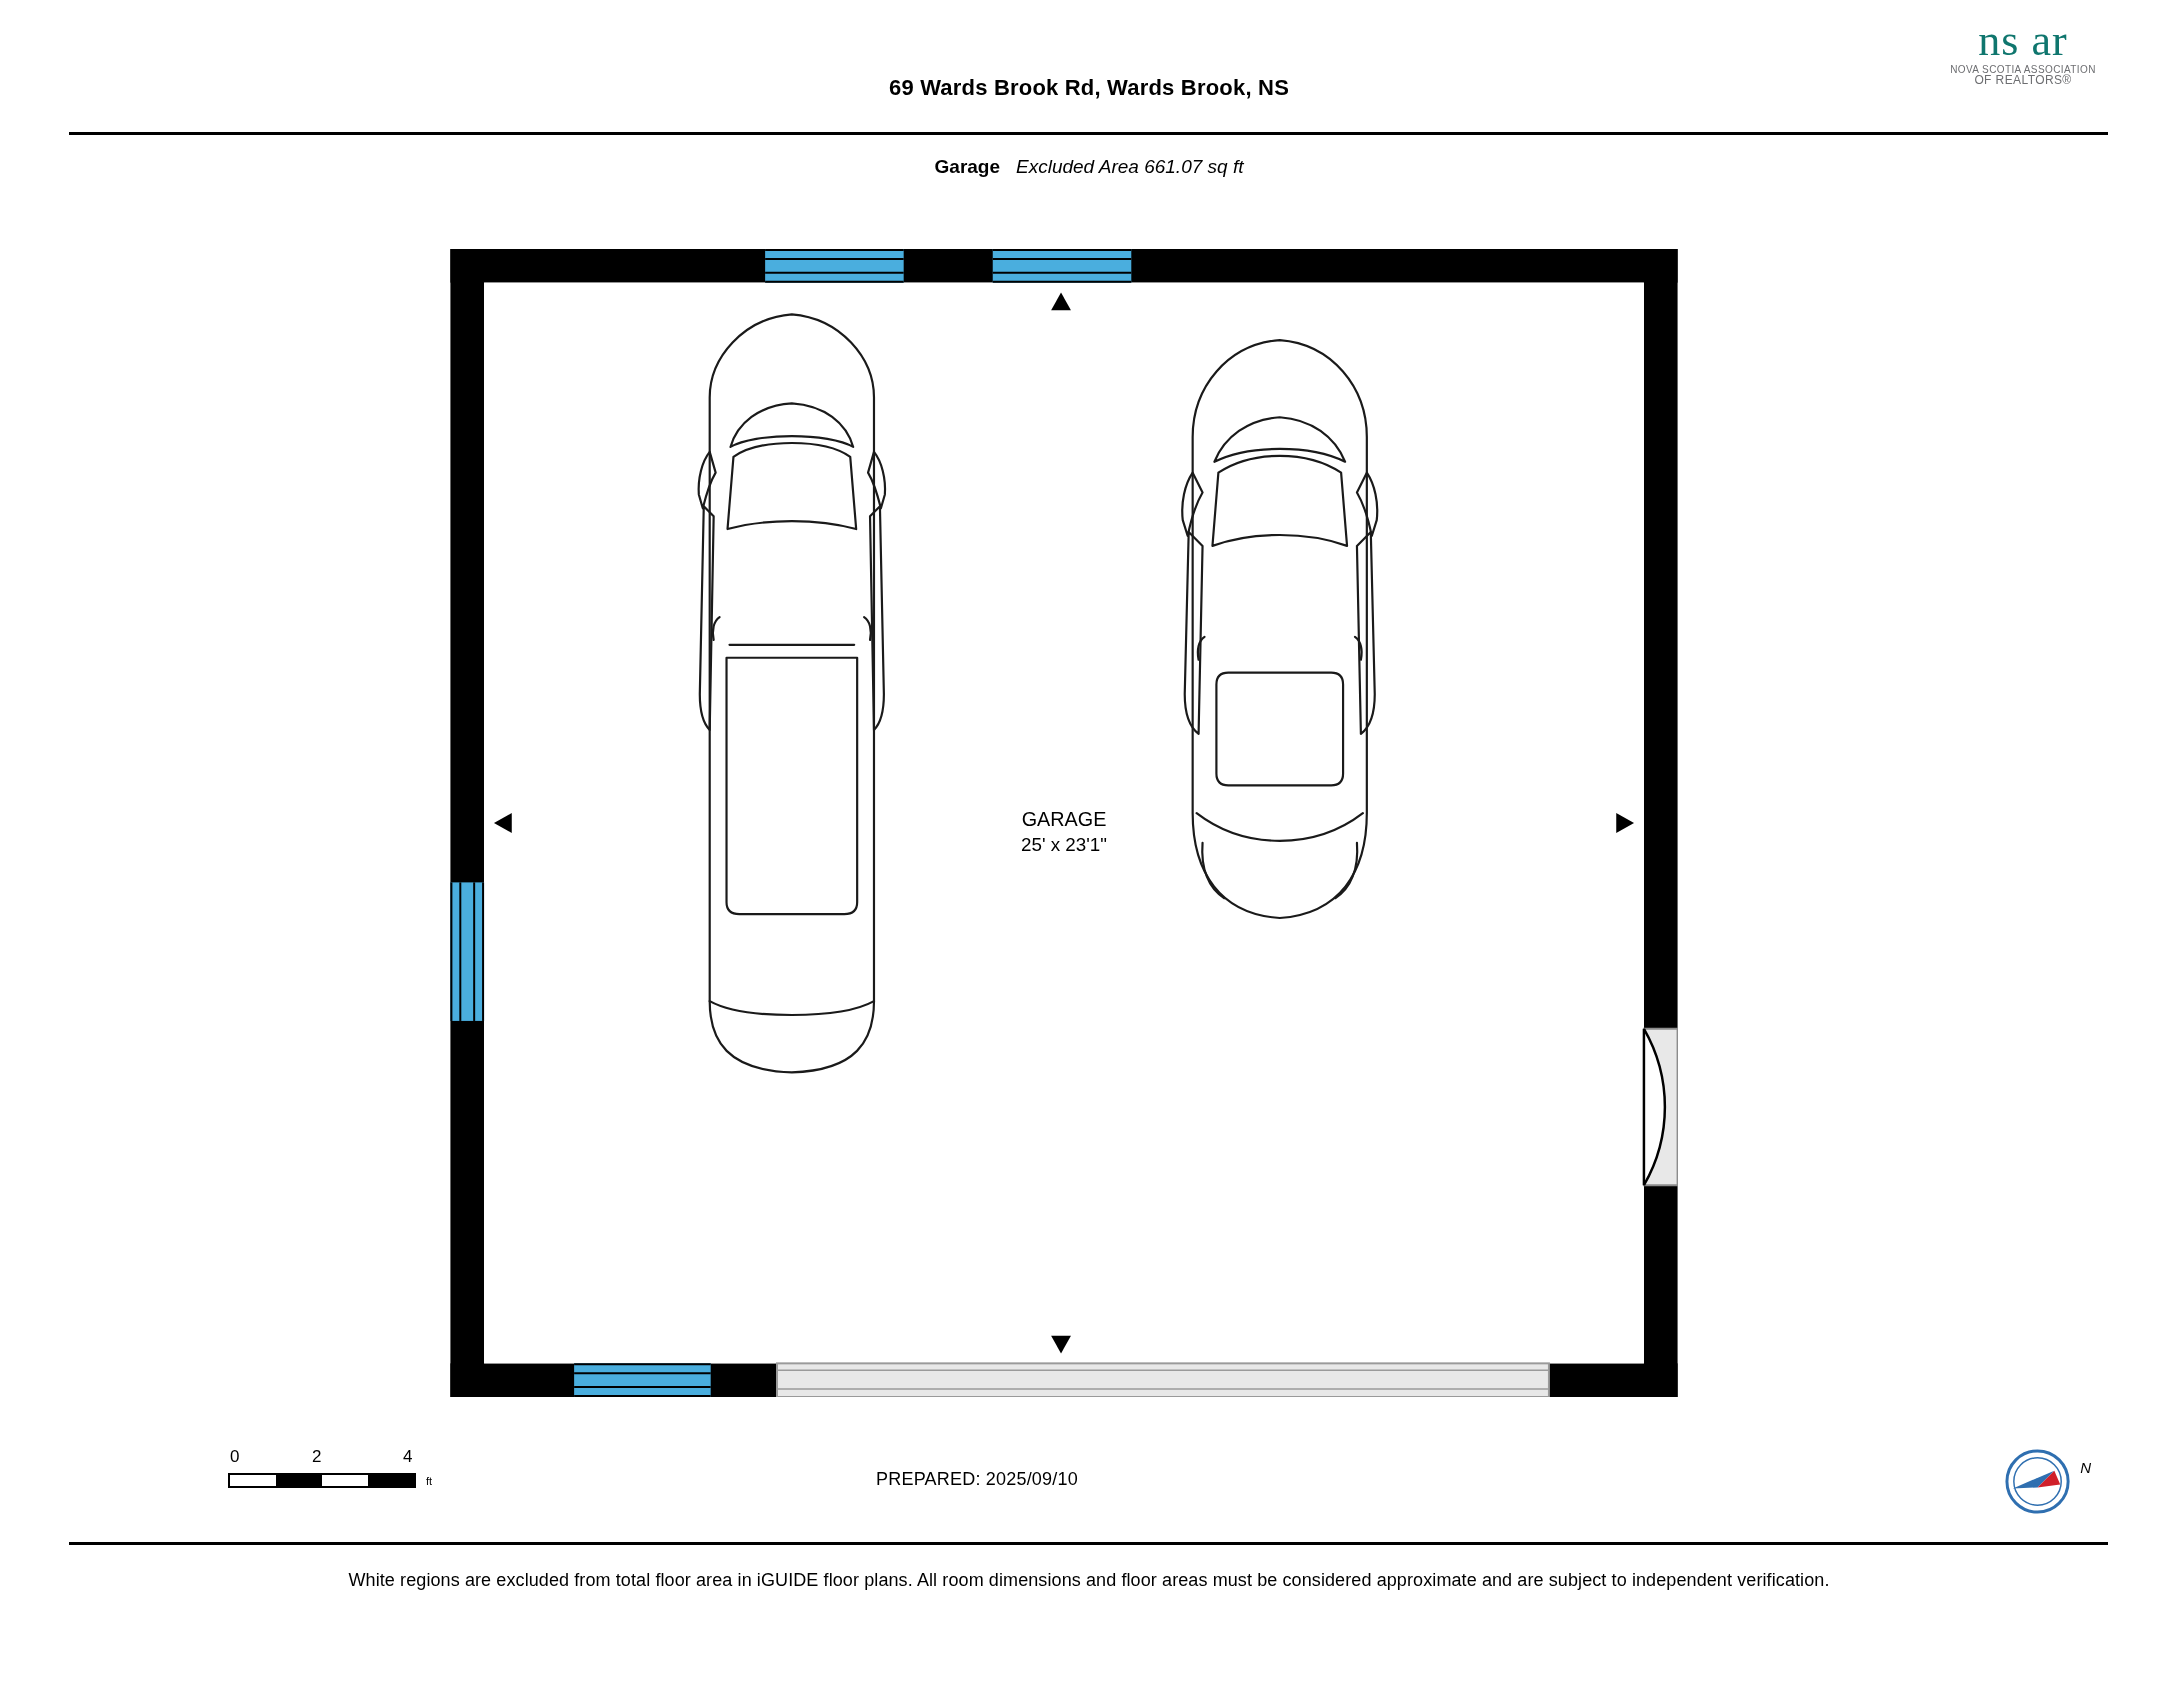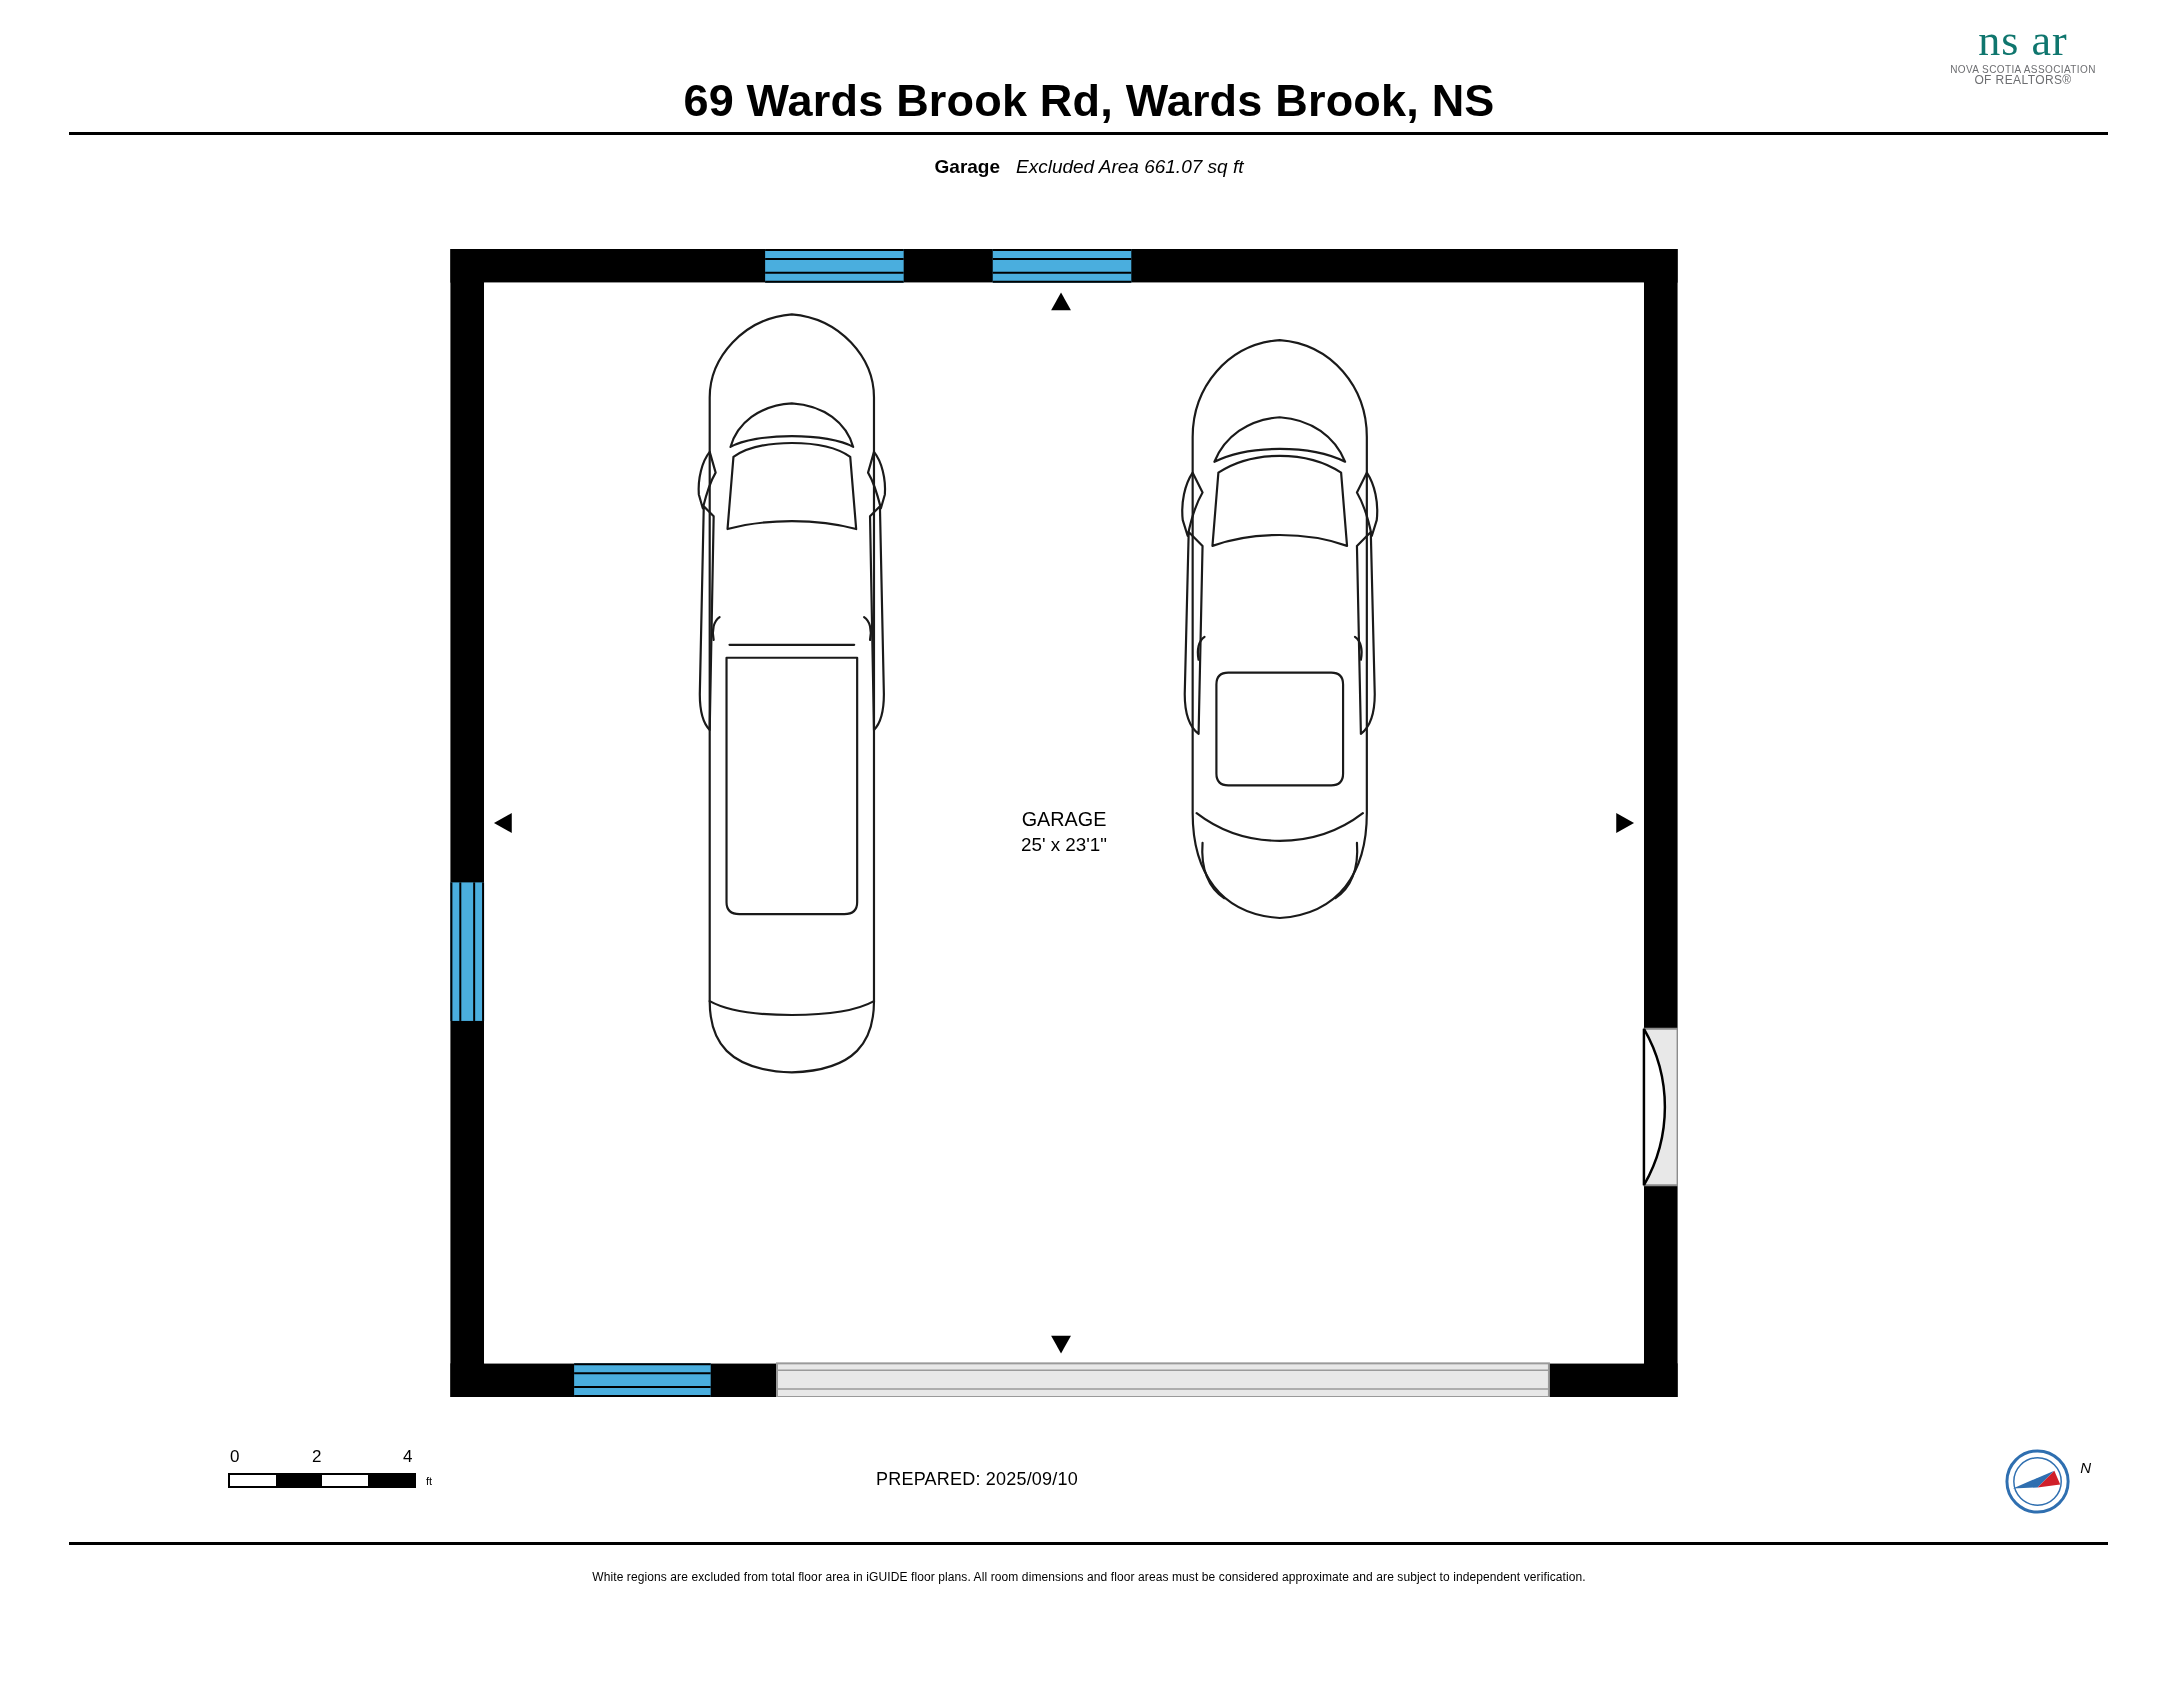--- a/index.html
+++ b/index.html
@@ -44,21 +44,21 @@
     letter-spacing: 0.4px;
     line-height: 10px;
   }
 
   .page-title {
     position: absolute;
     top: 75px;
     left: 0;
     width: 2178px;
     text-align: center;
-    font-size: 45px;
+    font-size: 22px;
     font-weight: bold;
     letter-spacing: 0.2px;
   }
 
   .rule-top {
     position: absolute;
     left: 69px;
     top: 132px;
     width: 2039px;
     height: 3px;
@@ -161,21 +161,21 @@
     height: 3px;
     background: #000;
   }
 
   .disclaimer {
     position: absolute;
     top: 1570px;
     left: 0;
     width: 2178px;
     text-align: center;
-    font-size: 12px;
+    font-size: 18px;
     letter-spacing: 0.1px;
   }
 </style>
 </head>
 <body>
 
 <div class="logo">
   <div class="logo-mark">ns&nbsp;ar</div>
   <div class="logo-sub1">NOVA SCOTIA ASSOCIATION</div>
   <div class="logo-sub2">OF REALTORS®</div>

